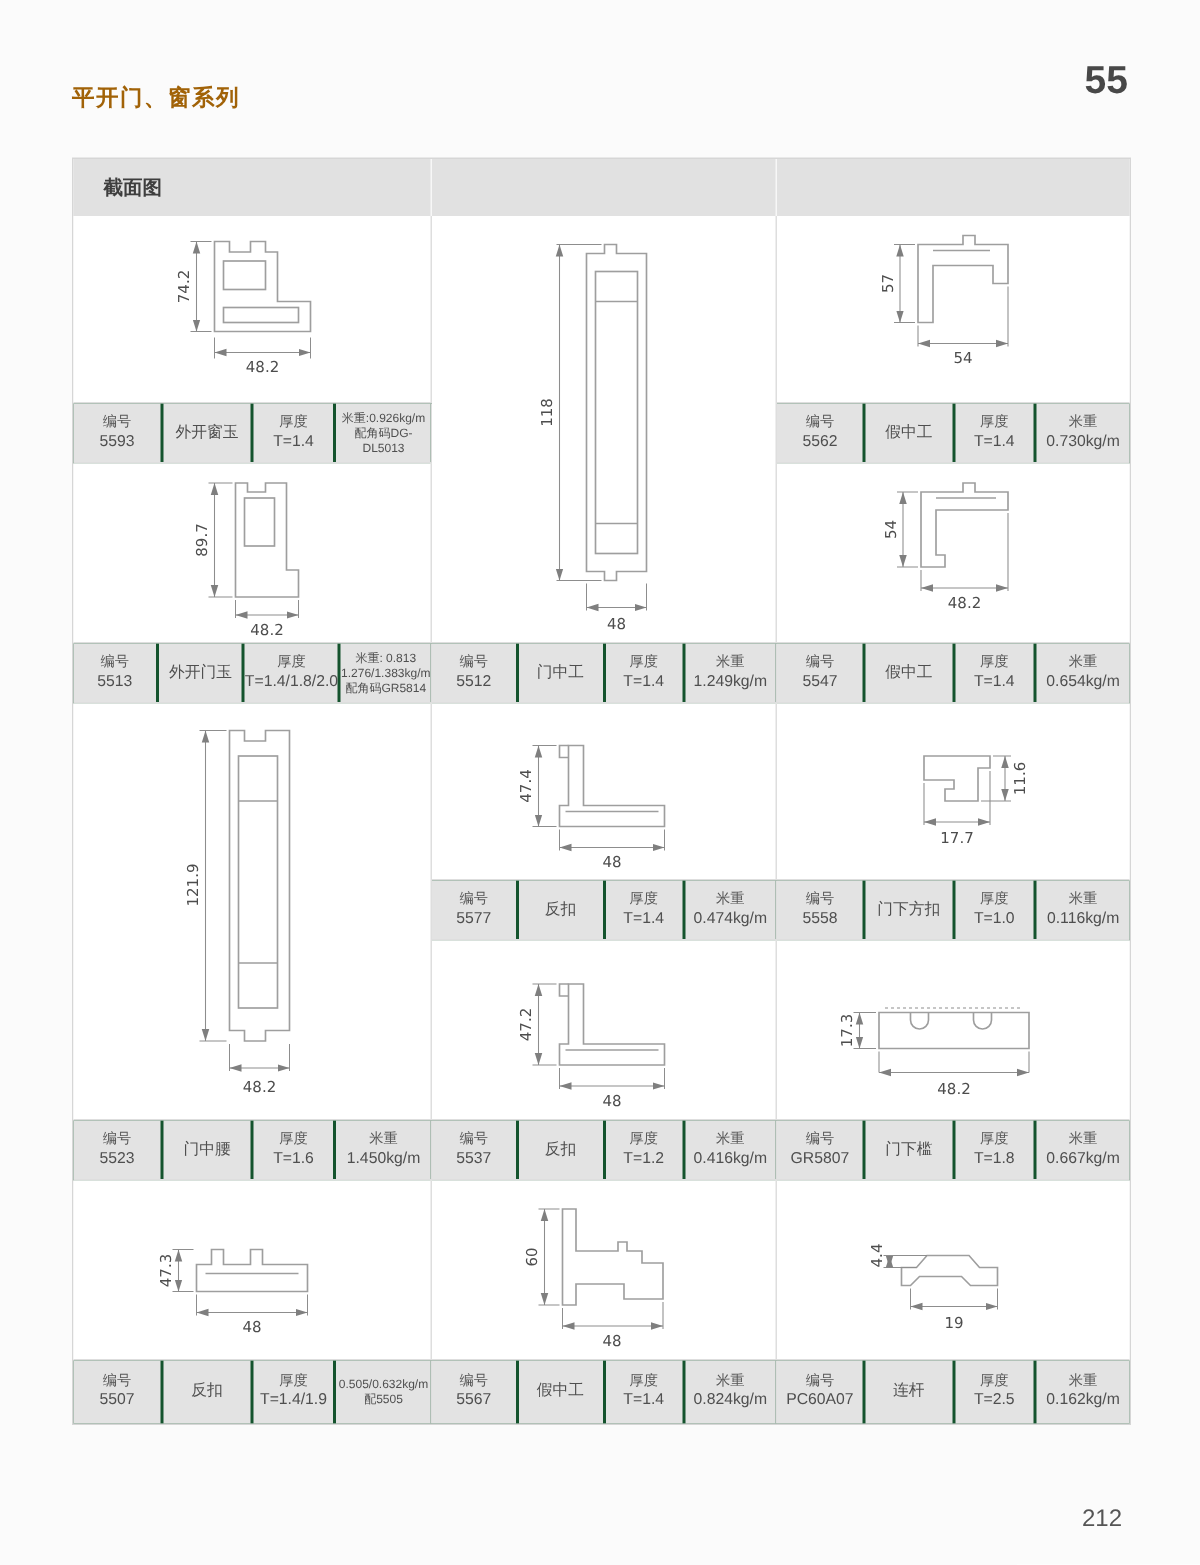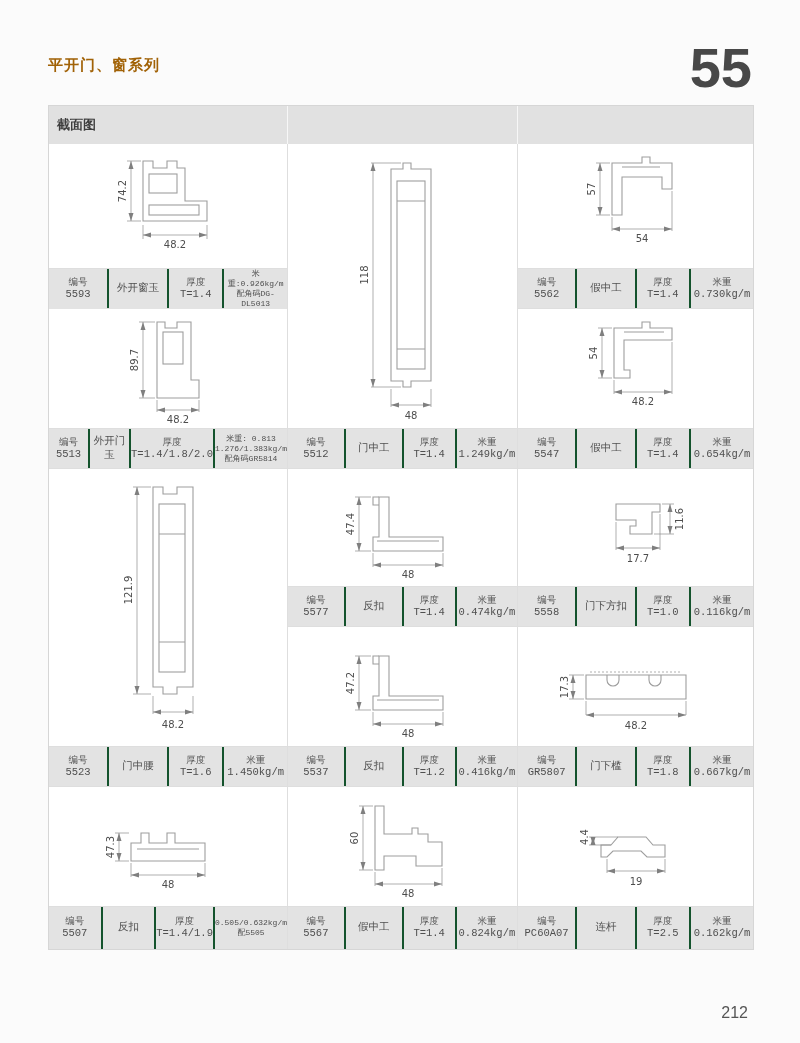--- a/index.html
+++ b/index.html
@@ -8,48 +8,48 @@
     background:#fbfbfb;color:#4a4a4a;
     font-family:"Liberation Sans","DejaVu Sans",sans-serif;
     overflow:hidden;
   }
   .series-title{
     position:absolute;left:48px;top:56px;
     font-size:15px;font-weight:bold;color:#a16207;letter-spacing:1px;
   }
   .page-big-num{
     position:absolute;right:48px;top:40px;
-    font-size:56px;font-weight:bold;color:#484848;line-height:1;
+    font-size:26px;font-weight:bold;color:#484848;line-height:1;
   }
   .grid{
     position:absolute;left:48px;top:105px;width:704px;
     display:grid;
     grid-template-columns:239px 230px 235px;
     grid-template-rows:38px 125px 40px 120px 40px 118px 40px 120px 40px 120px 42px;
     background:#ffffff;border:1px solid #d6d6d6;box-sizing:content-box;
   }
   .hcell{
     background:#e1e1e1;border-right:1px solid #f7f7f7;
-    display:flex;align-items:center;padding-left:8px;box-sizing:border-box;
+    display:flex;align-items:center;padding-left:20px;box-sizing:border-box;
     font-size:13px;font-weight:bold;color:#3e3e3e;
   }
   .cell{border-right:1px solid #dedede;border-bottom:1px solid #dedede;box-sizing:border-box;}
   .lastcol{border-right:none;}
   .lastrow{border-bottom:none;}
   .draw{background:#fff;display:flex;align-items:center;justify-content:center;}
   .info{
     display:grid;grid-template-columns:25fr 25fr 23fr 27fr;gap:2px;
     background:#14532d;
   }
   .ic{
     background:#e3e3e3;display:flex;flex-direction:column;
     align-items:center;justify-content:center;text-align:center;line-height:1.3;
   }
   .lbl{font-size:9.5px;color:#565656;}
-  .val{font-size:10.5px;color:#4f4f4f;font-family:Liberation Mono, monospace;}
+  .val{font-size:10.5px;color:#4f4f4f;}
   .ic.sm .val{font-size:8px;line-height:1.25;}
   .footer-page{
     position:absolute;right:52px;top:1004px;
     font-size:16px;color:#555;
   }
   svg .pp{fill:none;stroke:#9e9e9e;stroke-width:1.1;}
   svg .dl{fill:none;stroke:#8d8d8d;stroke-width:0.7;}
   svg .dt{fill:#4d4d4d;font-size:10px;font-family:"DejaVu Sans",sans-serif;}
 </style>
 </head>

